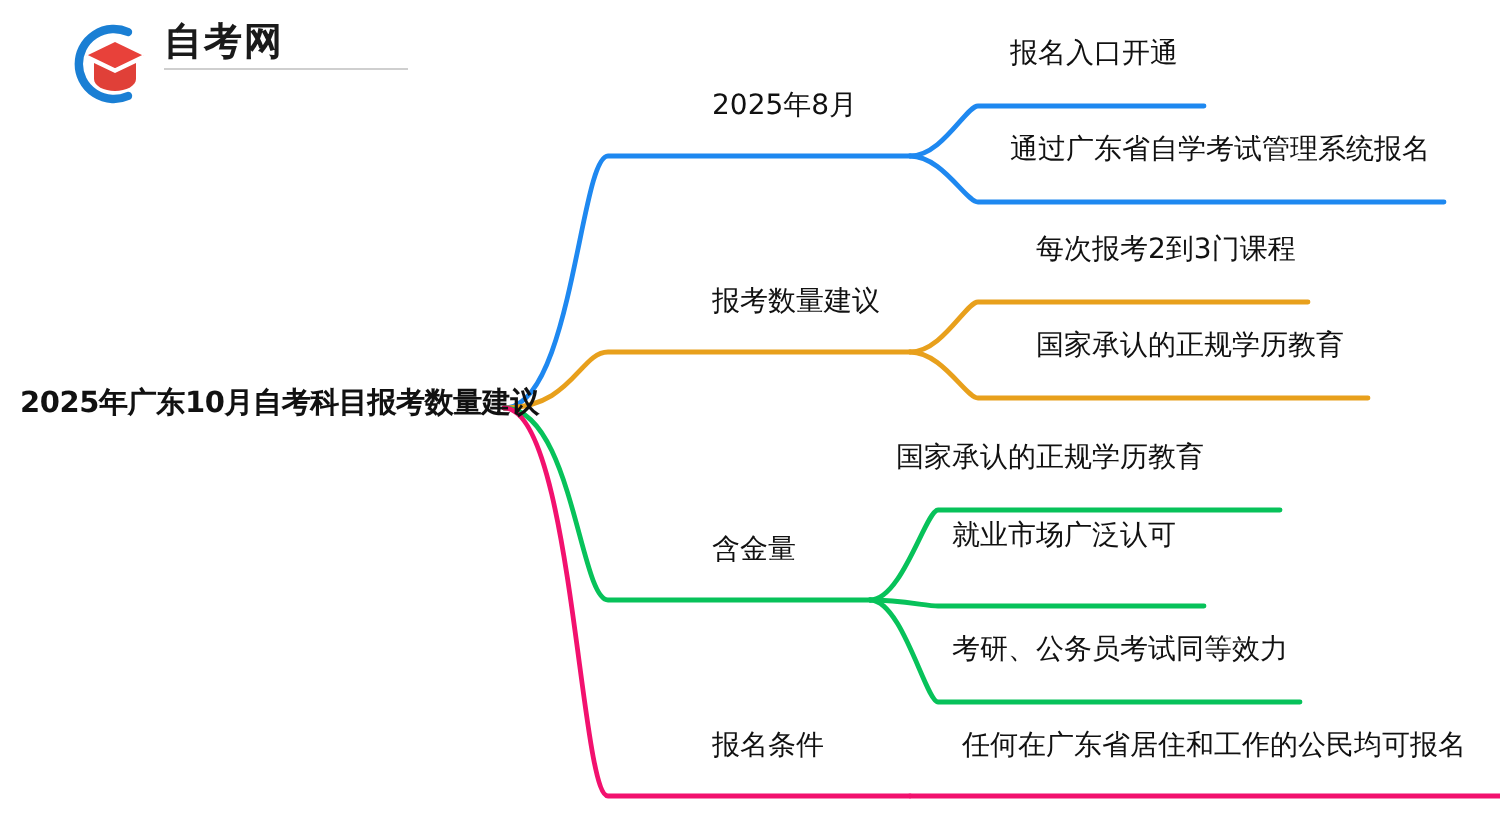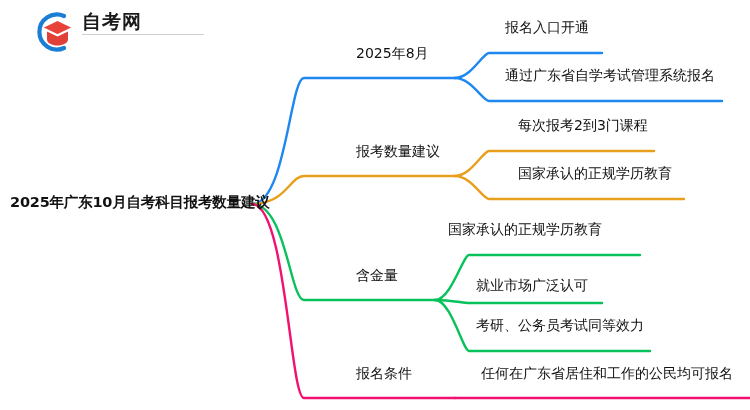--- a/index.html
+++ b/index.html
@@ -126,19 +126,19 @@
   <div id="labels">
       <div class="node-label root-label" style="left: 10px; top: 195px;">2025年广东10月自考科目报考数量建议</div>
       <div class="node-label branch-label" style="left: 356px; top: 46px;">2025年8月</div>
       <div class="node-label leaf-label" style="left: 505px; top: 20px;">报名入口开通</div>
       <div class="node-label leaf-label" style="left: 505px; top: 68px;">通过广东省自学考试管理系统报名</div>
       <div class="node-label branch-label" style="left: 356px; top: 144px;">报考数量建议</div>
       <div class="node-label leaf-label" style="left: 518px; top: 118px;">每次报考2到3门课程</div>
       <div class="node-label leaf-label" style="left: 518px; top: 166px;">国家承认的正规学历教育</div>
       <div class="node-label branch-label" style="left: 356px; top: 268px;">含金量</div>
       <div class="node-label leaf-label" style="left: 448px; top: 222px;">国家承认的正规学历教育</div>
-      <div class="node-label leaf-label" style="left: 476px; top: 278px;">就业市场广泛认可</div>
+      <div class="node-label leaf-label" style="left: 476px; top: 262px; font-family: Liberation Mono, monospace;">就业市场广泛认可</div>
       <div class="node-label leaf-label" style="left: 476px; top: 318px;">考研、公务员考试同等效力</div>
       <div class="node-label branch-label" style="left: 356px; top: 366px;">报名条件</div>
       <div class="node-label leaf-label" style="left: 470px; top: 366px; margin-left: 11px;">任何在广东省居住和工作的公民均可报名</div>
     </div>
 
 </div>
 
 </body></html>

